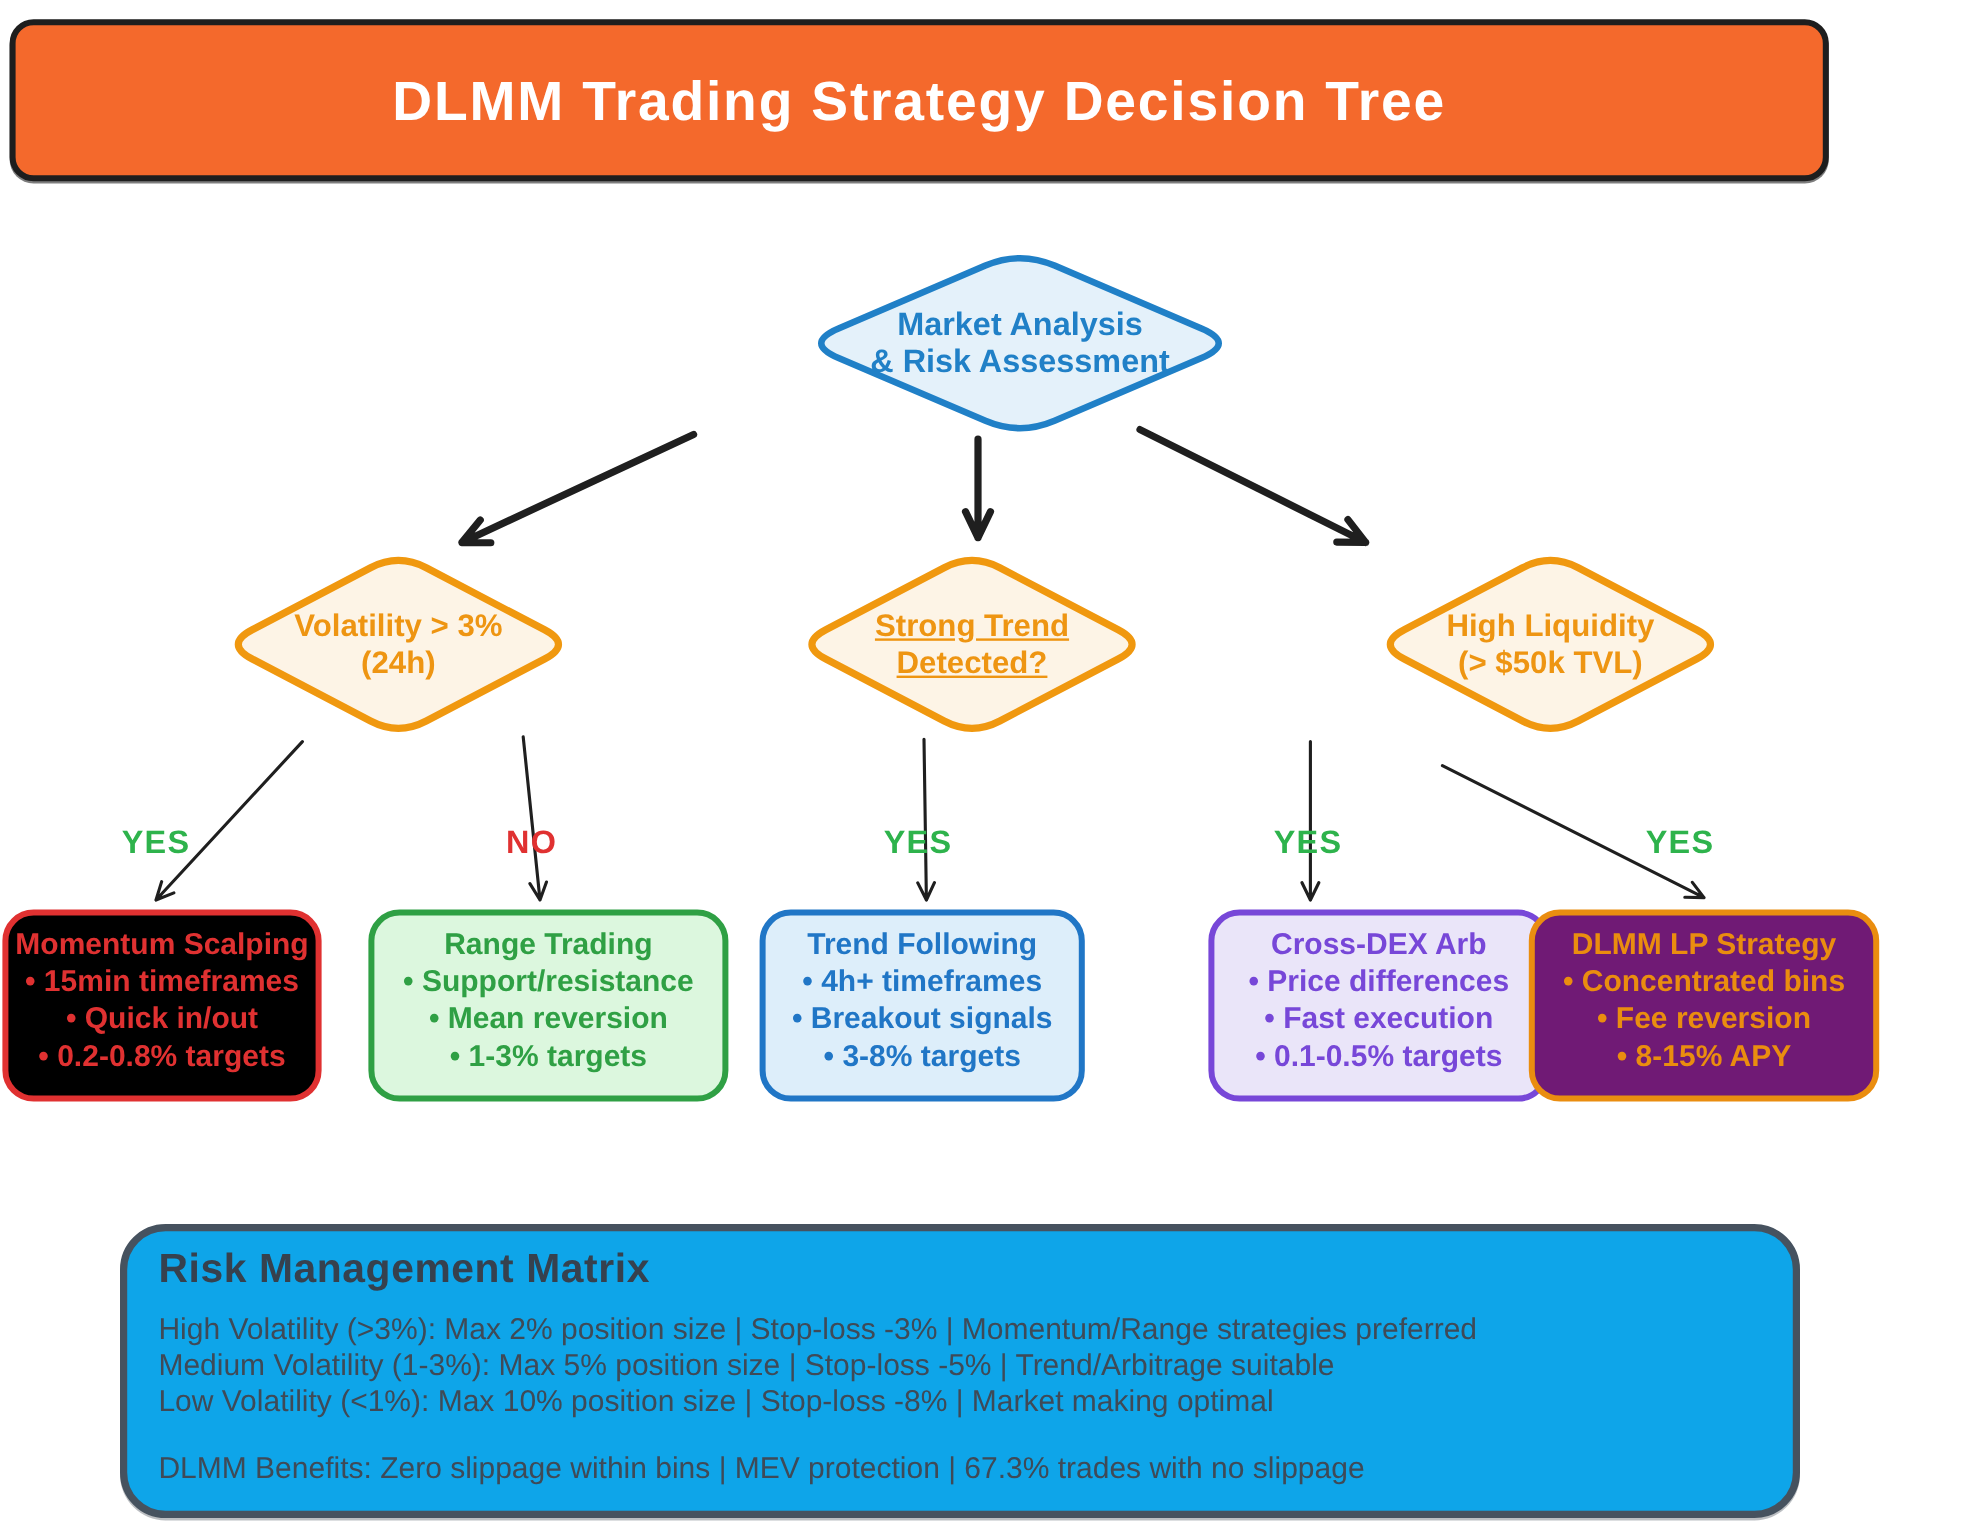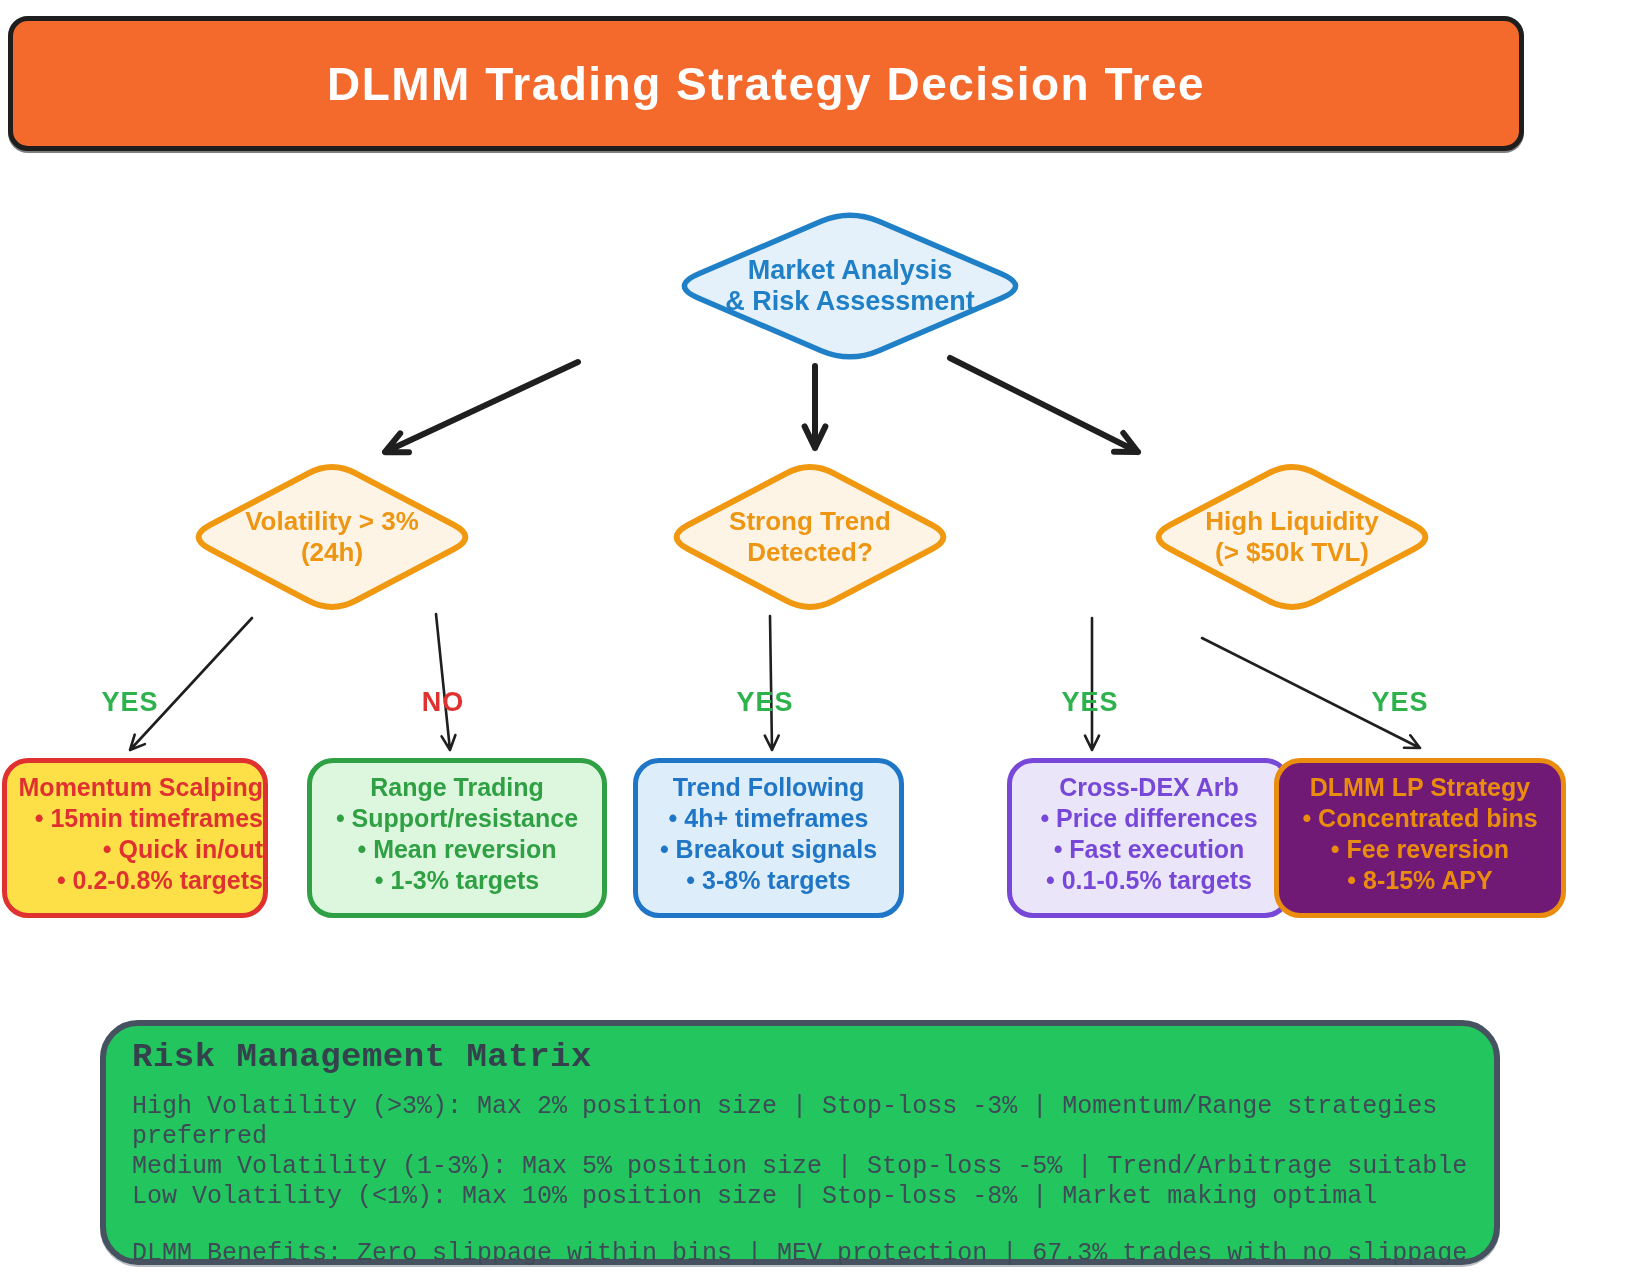--- a/index.html
+++ b/index.html
@@ -71,36 +71,36 @@
 
   <div class="node-label root-label" style="left: 850px; top: 286px; color: rgb(32, 128, 199);">
     <div>Market Analysis</div>
     <div>&amp; Risk Assessment</div>
   </div>
 
   <div class="node-label decision-label" style="left: 332px; top: 537px; color: rgb(238, 149, 18);">
     <div>Volatility &gt; 3%</div>
     <div>(24h)</div>
   </div>
-  <div class="node-label decision-label" style="left: 810px; top: 537px; color: rgb(238, 149, 18);">
+  <div class="node-label decision-label" style="left: 810px; top: 537px; color: rgb(238, 149, 18); text-decoration: underline;">
     <div>Strong Trend</div>
     <div>Detected?</div>
   </div>
   <div class="node-label decision-label" style="left: 1292px; top: 537px; color: rgb(238, 149, 18);">
     <div>High Liquidity</div>
     <div>(&gt; $50k TVL)</div>
   </div>
 
   <div class="edge-label" style="left: 130px; top: 702px; color: rgb(46, 179, 76);">YES</div>
   <div class="edge-label" style="left: 443px; top: 702px; color: rgb(224, 49, 49);">NO</div>
   <div class="edge-label" style="left: 765px; top: 702px; color: rgb(46, 179, 76);">YES</div>
   <div class="edge-label" style="left: 1090px; top: 702px; color: rgb(46, 179, 76);">YES</div>
   <div class="edge-label" style="left: 1400px; top: 702px; color: rgb(46, 179, 76);">YES</div>
 
-  <section class="strategy" style="left: 2px; width: 266px; border-color: rgb(224, 49, 49); background: #fde047; color: rgb(224, 49, 49); text-align: right;">
+  <section class="strategy" style="left: 2px; width: 266px; border-color: rgb(224, 49, 49); background: #000000; color: rgb(224, 49, 49);">
     <div>Momentum Scalping</div>
     <div>• 15min timeframes</div>
     <div>• Quick in/out</div>
     <div>• 0.2-0.8% targets</div>
   </section>
   <section class="strategy" style="left: 307px; width: 300px; border-color: rgb(47, 160, 68); background: rgb(220, 247, 222); color: rgb(47, 160, 68);">
     <div>Range Trading</div>
     <div>• Support/resistance</div>
     <div>• Mean reversion</div>
     <div>• 1-3% targets</div>
@@ -117,21 +117,21 @@
     <div>• Fast execution</div>
     <div>• 0.1-0.5% targets</div>
   </section>
   <section class="strategy" style="left: 1274px; width: 292px; border-color: rgb(234, 141, 15); background: #701a75; color: rgb(234, 141, 15);">
     <div>DLMM LP Strategy</div>
     <div>• Concentrated bins</div>
     <div>• Fee reversion</div>
     <div>• 8-15% APY</div>
   </section>
 
-  <section class="risk" style="border-color: rgb(70, 82, 95); background: #22c55e; color: rgb(63, 74, 87); font-family: Liberation Mono, monospace;">
+  <section class="risk" style="border-color: rgb(70, 82, 95); background: #0ea5e9; color: rgb(63, 74, 87);">
     <h2 style="color: rgb(54, 65, 78);">Risk Management Matrix</h2>
     <div class="rows">
       <div>High Volatility (&gt;3%): Max 2% position size | Stop-loss -3% | Momentum/Range strategies preferred</div>
       <div>Medium Volatility (1-3%): Max 5% position size | Stop-loss -5% | Trend/Arbitrage suitable</div>
       <div>Low Volatility (&lt;1%): Max 10% position size | Stop-loss -8% | Market making optimal</div>
     </div>
     <div class="benefits">DLMM Benefits: Zero slippage within bins | MEV protection | 67.3% trades with no slippage</div>
   </section>
 
 </div>

